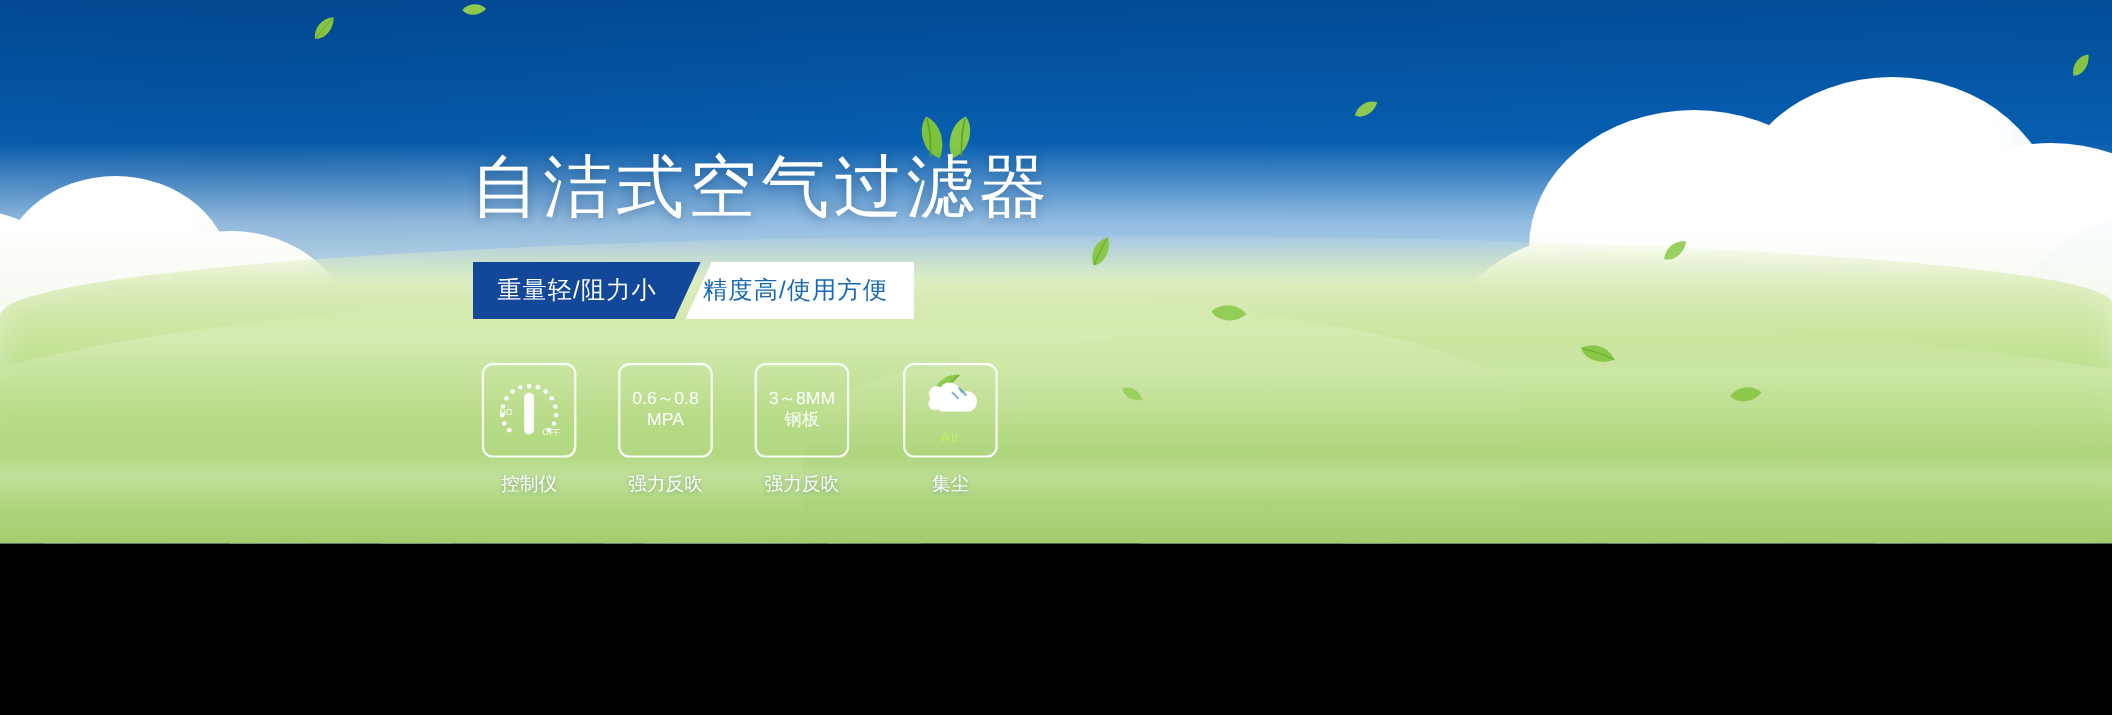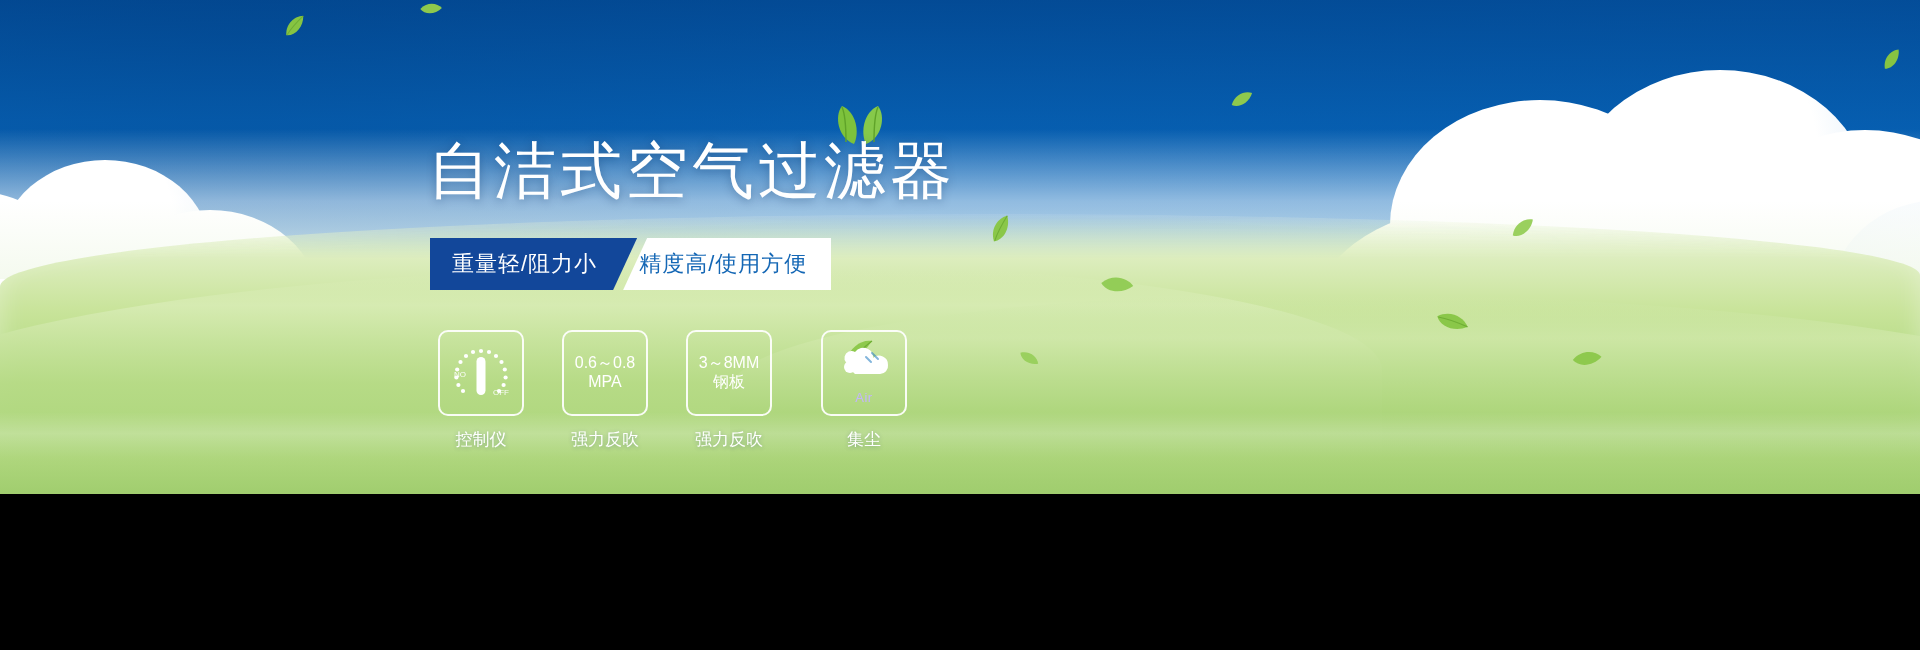--- a/index.html
+++ b/index.html
@@ -117,21 +117,21 @@
   }
   .flabel{
     margin-top:12px;font-size:17px;color:#ffffff;white-space:nowrap;
     text-shadow:0 1px 4px rgba(0,50,100,.3);
   }
   .feature:nth-child(4){width:108px;justify-content:space-between;}
   .feature:nth-child(4) .fbox{width:86px;}
   .fbox svg{display:block;}
   .air-word{
     position:absolute;bottom:9px;left:0;width:100%;
-    text-align:center;font-size:13px;color:#c4b5fd;letter-spacing:.5px;
+    text-align:center;font-size:13px;color:#bef264;letter-spacing:.5px;
   }
 </style>
 </head>
 <body>
 
 <div id="banner">
 
   <div class="sky"></div>
   <div class="sky-deep"></div>
 

